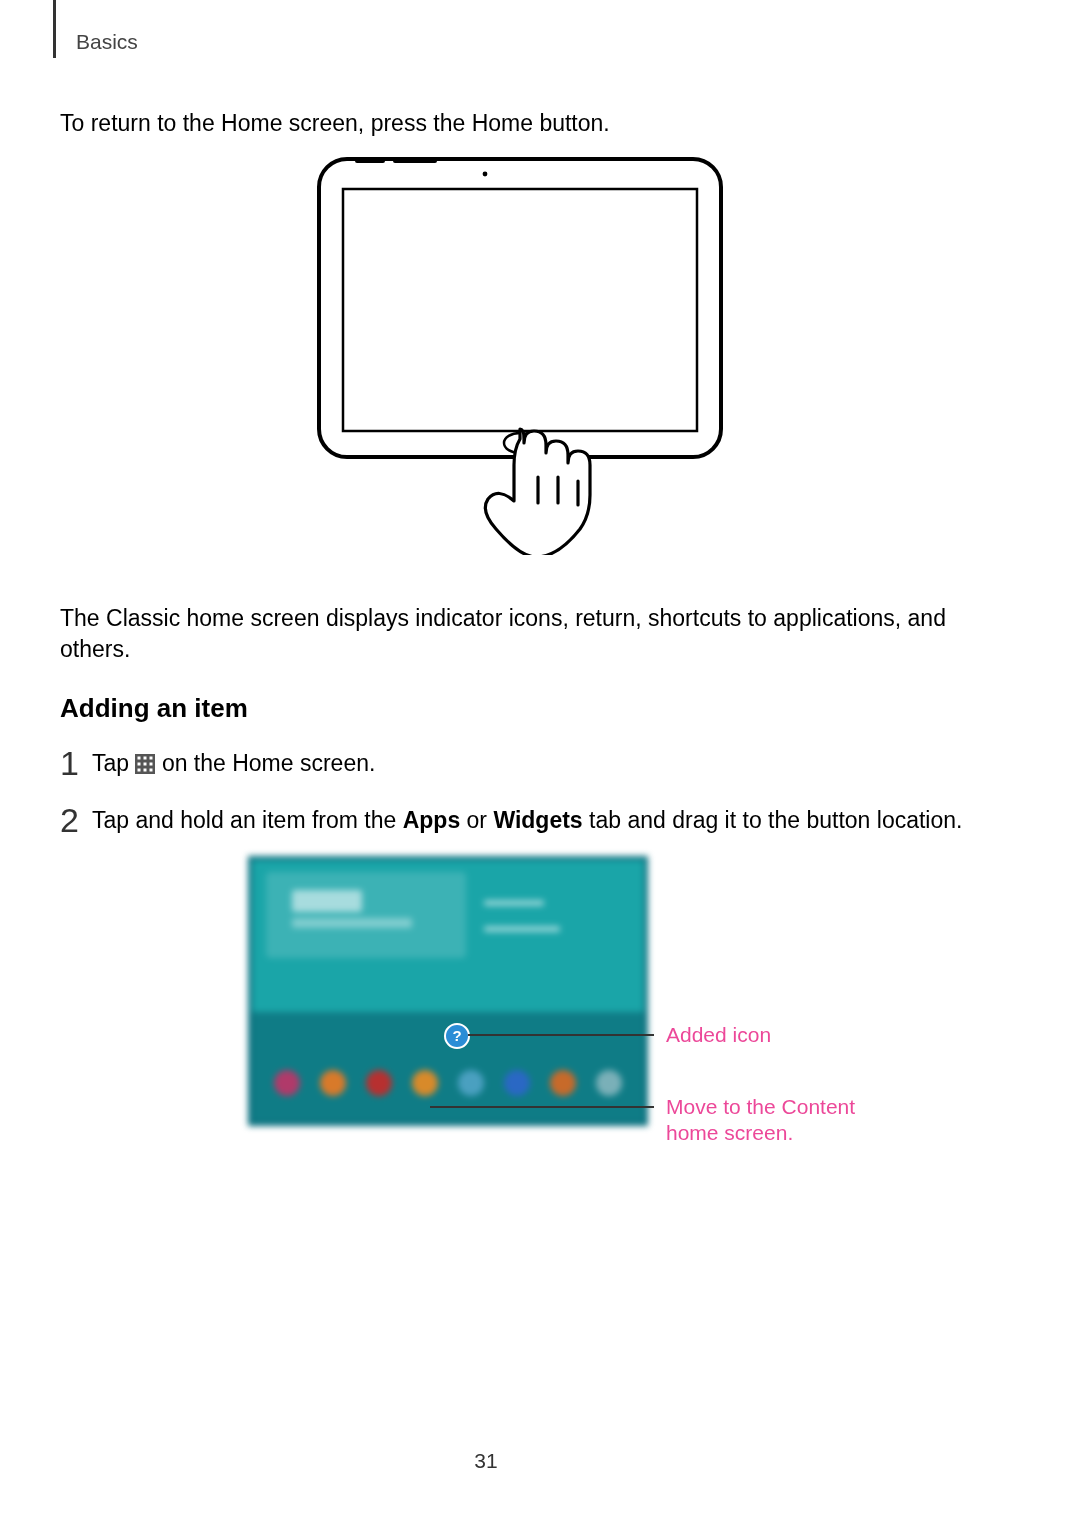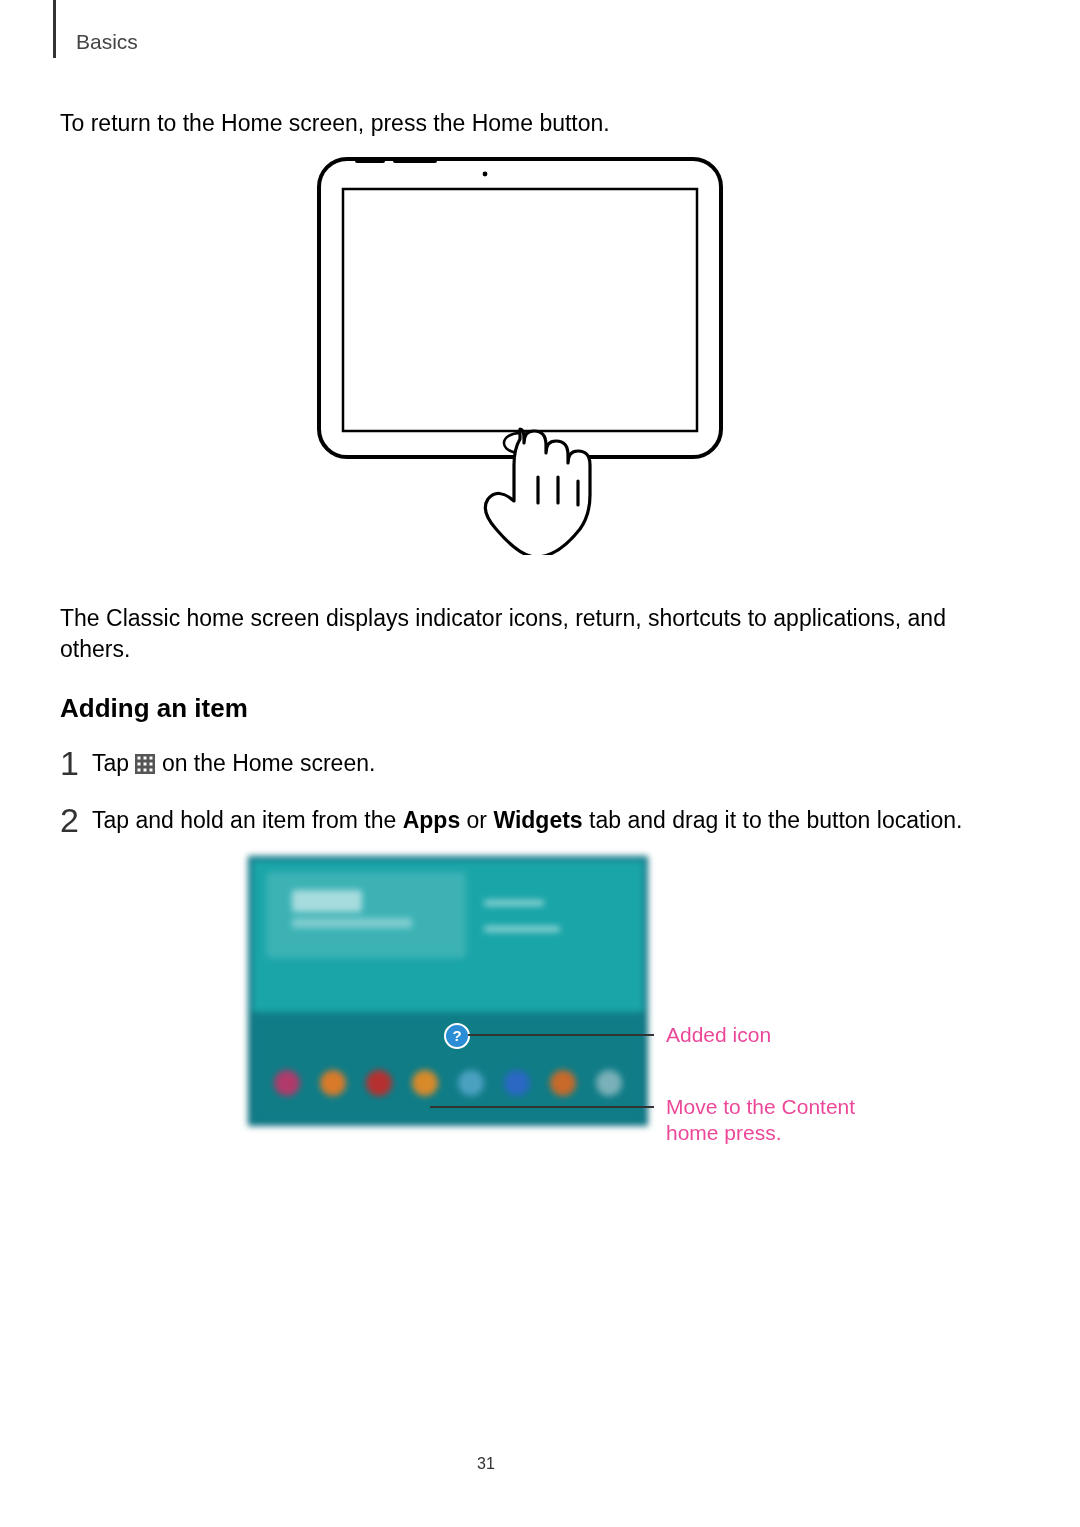--- a/index.html
+++ b/index.html
@@ -22,21 +22,21 @@
   .figure2{width:400px;height:270px;border:4px solid #0b6e7e;box-sizing:border-box;filter:blur(3px);background:linear-gradient(#1aa5a8 0 58%, #0f7c86 58% 100%);position:relative;}
   .fig2-top{position:absolute;left:14px;top:12px;width:200px;height:86px;background:rgba(255,255,255,0.15);border-radius:4px;}
   .fig2-clock{position:absolute;left:26px;top:18px;width:70px;height:22px;background:rgba(255,255,255,0.55);border-radius:3px;}
   .fig2-mini{position:absolute;left:26px;top:46px;width:120px;height:10px;background:rgba(255,255,255,0.35);border-radius:2px;}
   .fig2-block{position:absolute;width:10px;height:6px;background:rgba(255,255,255,0.5);border-radius:2px;}
   .fig2-added{position:absolute;left:196px;top:167px;width:22px;height:22px;border-radius:50%;background:#2b8dd6;border:2px solid #fff;color:#fff;font-size:15px;line-height:22px;text-align:center;font-weight:700;filter:none;}
   .dock{position:absolute;left:0;right:0;bottom:20px;height:38px;display:flex;justify-content:center;align-items:center;gap:20px;}
   .dock-icon{width:26px;height:26px;border-radius:50%;}
   .lead-line{position:absolute;background:#333;height:2px;}
   .lbl{position:absolute;font-size:21px;color:#ec4899;line-height:1.25;}
-  .page-num{position:absolute;left:0;width:972px;text-align:center;bottom:54px;font-size:16px;color:#333;}
+  .page-num{position:absolute;left:0;width:972px;text-align:center;bottom:54px;font-size:21px;color:#333;}
 </style>
 </head>
 <body>
 
 <div class="page">
 
   <div class="side-rule"></div>
   <div class="section-label">Basics</div>
 
   <div class="content">
@@ -118,20 +118,20 @@
         </div>
       </div>
       <div class="fig2-added">?</div>
 
       <div class="lead-line" style="left:220px;top:178px;width:186px"></div>
       <div class="lbl" style="left:418px;top:166px">Added icon</div>
 
       <div class="lead-line" style="left:182px;top:250px;width:224px"></div>
       <div class="lbl" style="left:418px;top:238px">
         <span>Move to the Content</span><br>
-        <span>home press.</span>
+        <span>home screen.</span>
       </div>
     </div>
 
   </div>
 
   <div class="page-num">31</div>
 </div>
 
 </body></html>

